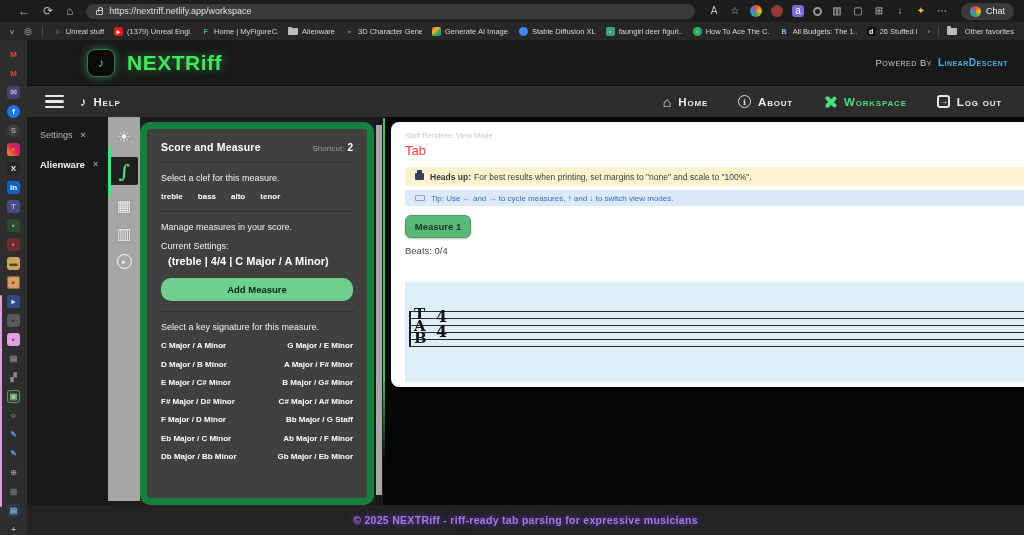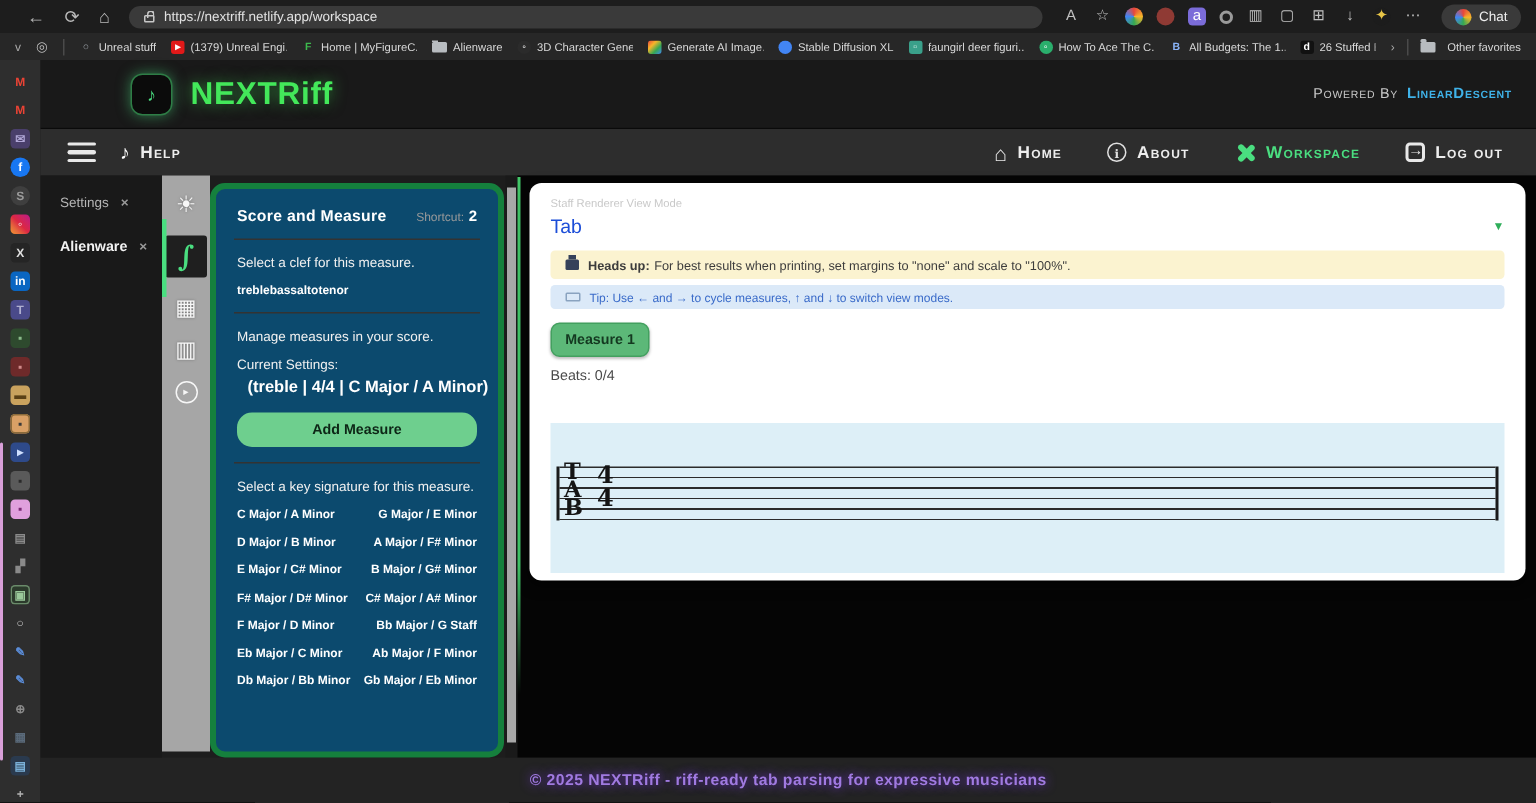--- a/index.html
+++ b/index.html
@@ -95,48 +95,48 @@
   .toolstrip { width:32px; height:calc(100% - 4px); background:#a6a6a6; position:relative;
                display:flex; flex-direction:column; align-items:center; padding-top:12px; gap:13px; }
   .ts-green { position:absolute; left:0; top:29px; width:3px; height:52px; background:#4ade80; }
   .ts-ic { color:#f7f7f7; font-size:15px; line-height:1; text-shadow:0 0 2px rgba(0,0,0,.35); }
   .ts-sel { width:28px; height:28px; background:#1f1f1f; border-radius:2px; display:flex;
             align-items:center; justify-content:center; }
   .ts-clef { color:#4ade80; font-size:19px; font-weight:bold; font-family:"DejaVu Serif",serif; line-height:1; }
   .ts-play { width:15px; height:15px; border:1.5px solid #f7f7f7; border-radius:50%; display:flex;
              align-items:center; justify-content:center; font-size:7px; color:#f7f7f7; line-height:1; }
 
-  .settings-panel { width:196px; height:calc(100% - 5px); margin-top:5px; background:#0c4a6e;
-                    border:4px solid #15803d; border-radius:10px; overflow:hidden; padding:0 12px; }
+  .settings-panel { width:234px; height:calc(100% - 5px); margin-top:5px; background:#404040;
+                    border:7px solid #15803d; border-radius:10px; overflow:hidden; padding:0 12px; }
   .p-head { display:flex; align-items:baseline; justify-content:space-between; padding:12px 2px 9px; }
   .p-title { font-size:10.5px; font-weight:bold; color:#fff; letter-spacing:.2px; }
   .p-short { font-size:8px; color:#9a9a9a; }
   .p-short b { font-size:10px; color:#fff; margin-left:3px; }
   .p-sec { border-top:1px solid #333; padding:10px 2px; }
   .p-prompt { font-size:9px; color:#f0f0f0; white-space:nowrap; margin-bottom:9px; }
-  .p-opts { display:flex; }
+  .p-opts { display:flex; gap:15px; }
   .p-opt { font-size:8px; font-weight:bold; color:#fff; cursor:pointer; }
   .p-cur { font-size:9px; color:#f0f0f0; margin:8px 0 4px; }
   .p-curval { font-size:11px; font-weight:bold; color:#fff; margin-left:7px; margin-bottom:3px; white-space:nowrap; }
   .add-btn { width:100%; height:23px; background:#6ecf8e; border:none; border-radius:10px;
              font-weight:bold; font-size:9.5px; color:#0d2616; margin-top:8px; font-family:inherit; }
   .key-row { display:flex; justify-content:space-between; margin-bottom:9.5px; }
   .key { font-size:8px; font-weight:bold; color:#fff; white-space:nowrap; }
 
   .panel-scroll { width:8px; background:#1a1a1a; position:relative; margin-left:1px; }
   .panel-thumb { position:absolute; left:1px; top:8px; bottom:10px; width:6px; background:#a8a8a8; }
 
   .main { flex:1; background:#050505; position:relative; }
   .green-line { position:absolute; left:0; top:1px; width:2px; height:345px;
                 background:linear-gradient(#43c769 75%, rgba(67,199,105,0)); }
   .card { position:absolute; left:8px; top:5px; width:664px; height:265px; background:#fff;
           border-radius:8px; box-shadow:0 3px 9px rgba(0,0,0,.65); padding:9px 14px; }
   .vm-label { font-size:7.5px; color:#c9c9c9; }
   .vm-row { display:flex; align-items:center; justify-content:space-between; margin-top:3px; }
-  .vm-value { font-size:13px; color:#1d4ed8; }
+  .vm-value { font-size:13px; color:#ef4444; }
   .vm-chev { color:#2fae5a; font-size:8px; line-height:1; }
   .alert-y { margin-top:9px; background:#fbf3d0; border-radius:3px; height:19px; display:flex;
              align-items:center; gap:6px; padding:0 10px; font-size:8.5px; color:#3c3c3c; }
   .alert-y b { margin-right:3px; }
   .pr-ic { width:9px; height:7px; background:#35415a; border-radius:1px; position:relative; flex:0 0 auto; }
   .pr-ic::before { content:''; position:absolute; top:-3px; left:2px; width:5px; height:3px; background:#35415a; }
   .alert-b { margin-top:4px; background:#dbe9f8; border-radius:3px; height:16px; display:flex;
              align-items:center; gap:6px; padding:0 10px; font-size:8px; color:#3a6bc9; }
   .kb-ic { width:10px; height:6px; border:1px solid #8aa3c0; border-radius:1px; flex:0 0 auto; }
   .measure-btn { margin-top:9px; width:66px; height:23px; background:#5cb878; border:1px solid #43a05f;

